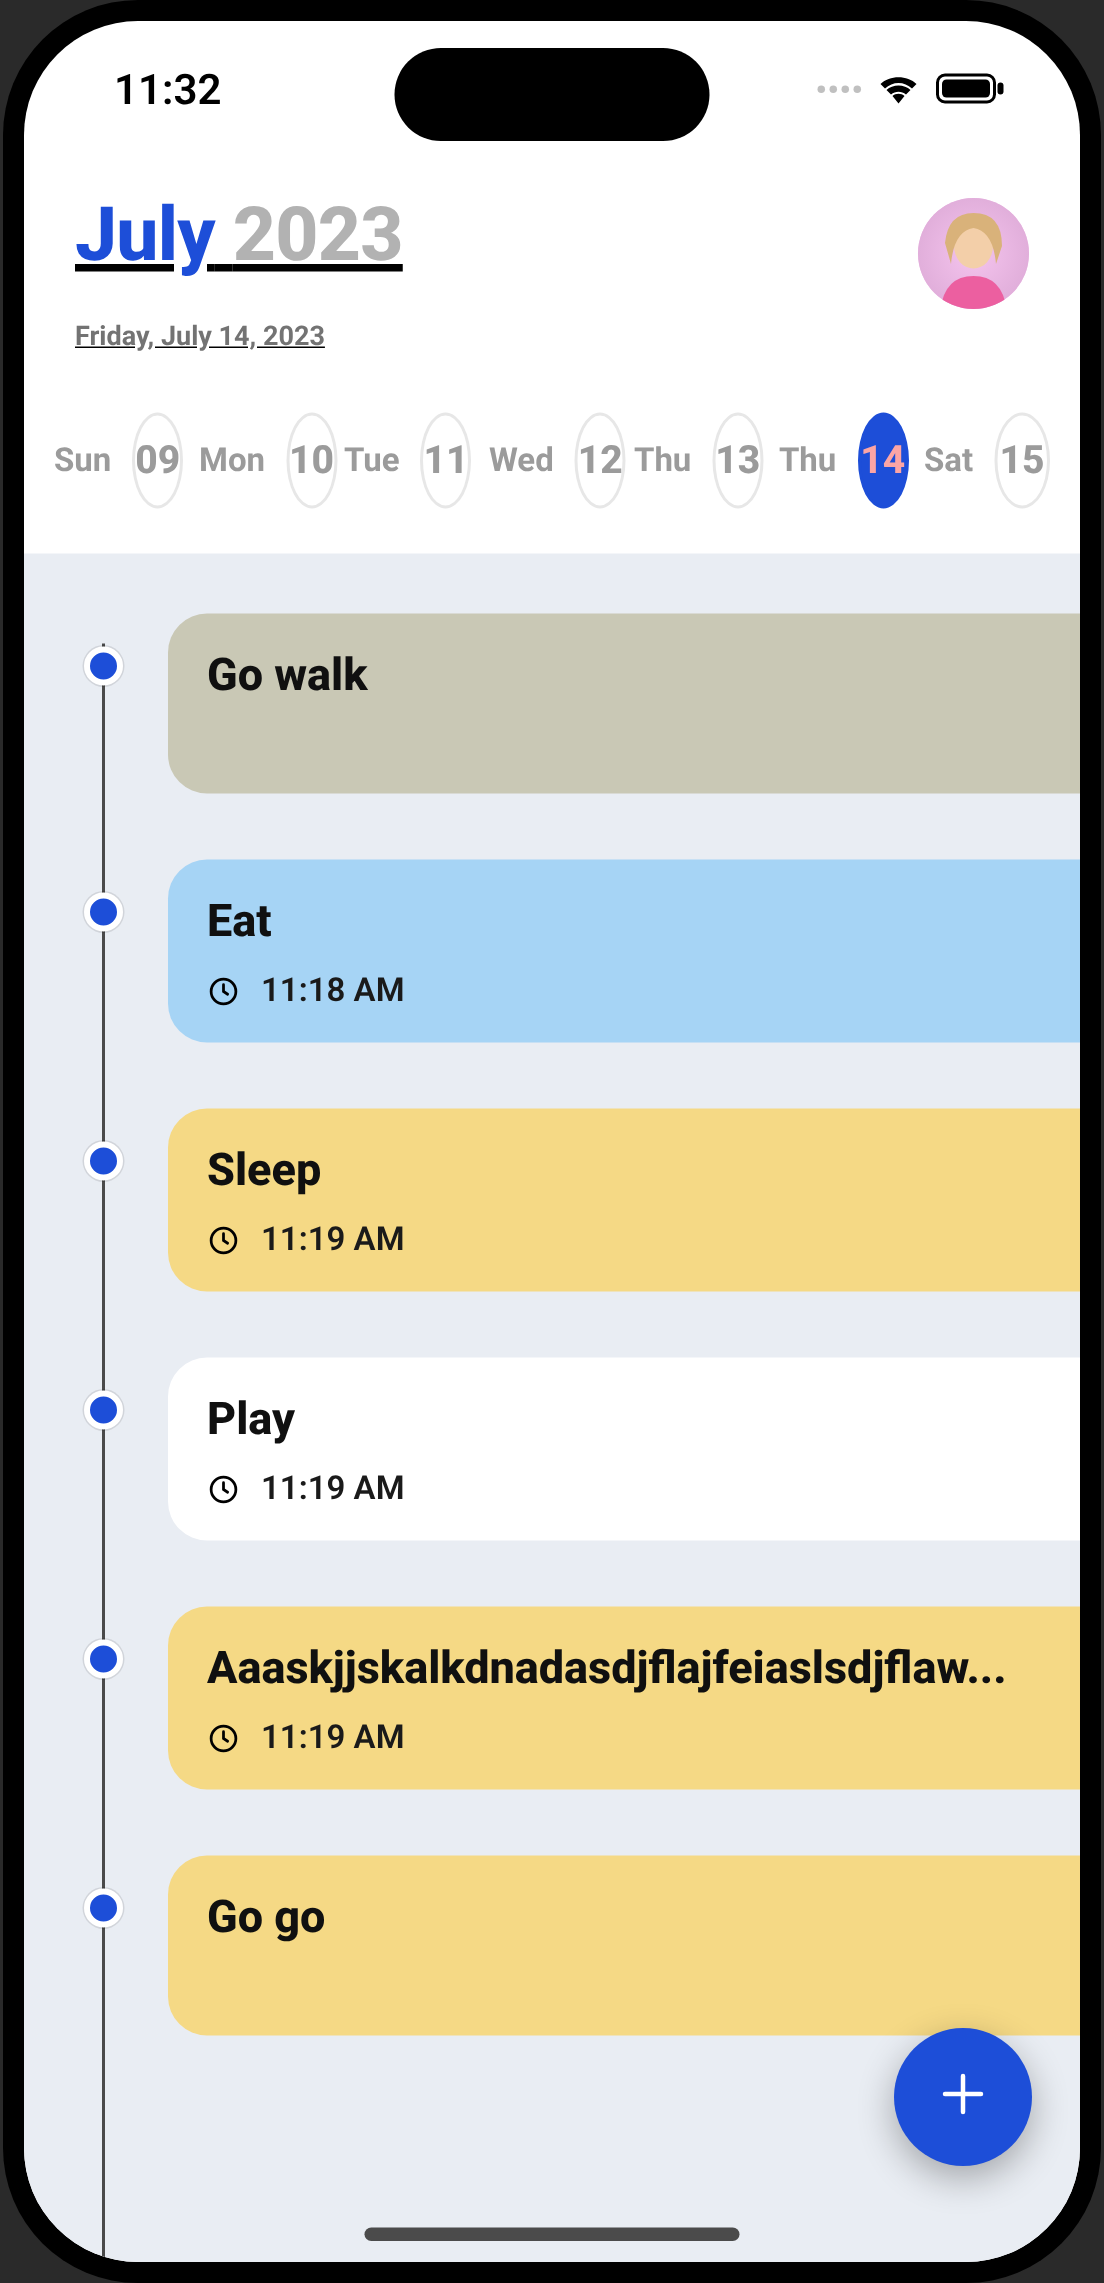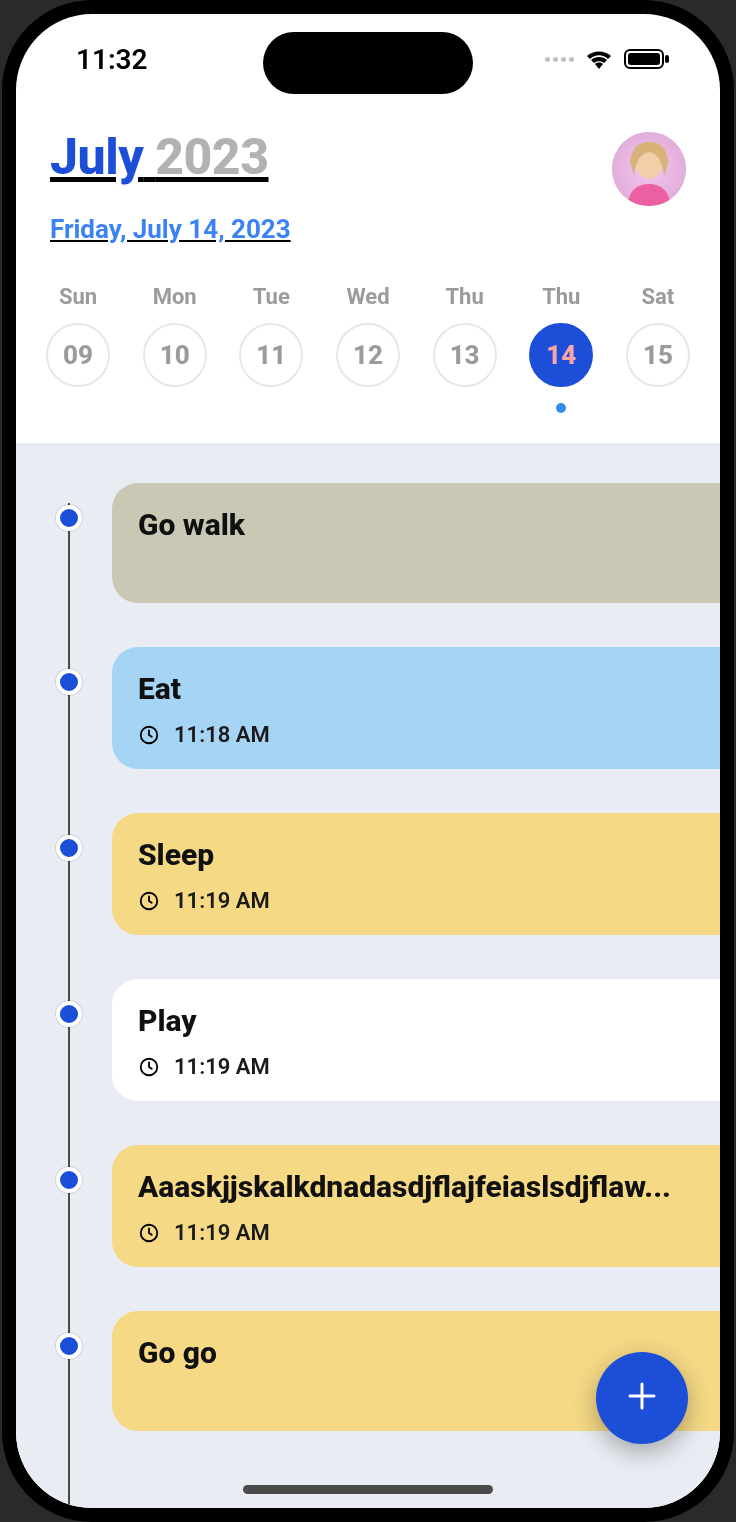--- a/index.html
+++ b/index.html
@@ -43,25 +43,25 @@
   .title-row{display:flex;justify-content:space-between;align-items:flex-start;}
   .month-title{font-size:50px;font-weight:800;letter-spacing:-0.5px;}
   .month-title .m{color:var(--blue);}
   .month-title .y{color:#b2b2b2;}
   .avatar{
     width:74px;height:74px;border-radius:50%;overflow:hidden;flex:0 0 auto;margin-top:4px;
     background:linear-gradient(135deg,#e9b8e3 0%,#f7c9ef 100%);
     display:flex;align-items:center;justify-content:center;
   }
   .avatar svg{width:100%;height:100%;}
-  .subtitle{margin-top:8px;font-size:26px;font-weight:700;color:#3b82f6;}
+  .subtitle{margin-top:8px;font-size:18px;font-weight:700;color:#737373;}
 
   
   .week-row{display:flex;justify-content:space-between;padding:28px 20px 30px 20px;flex:0 0 auto;}
-  .day{display:flex;flex-direction:column;align-items:center;gap:14px;width:84px;}
+  .day{display:flex;flex-direction:row;align-items:center;gap:14px;width:84px;}
   .day-label{font-size:22px;font-weight:700;color:#9b9b9b;}
   .day-circle{
     width:64px;height:64px;border-radius:50%;border:2px solid #e7e7e7;display:flex;align-items:center;justify-content:center;
     font-size:26px;font-weight:800;color:#9b9b9b;background:#fff;
   }
   .day.selected .day-circle{background:var(--blue);border-color:var(--blue);color:#fca5a5;}
   .day-dot{width:10px;height:10px;border-radius:50%;background:#2f8fe8;margin-top:2px;}
 
   
   .timeline-area{flex:1 1 auto;background:var(--bg-timeline);position:relative;overflow:hidden;padding-top:40px;}

